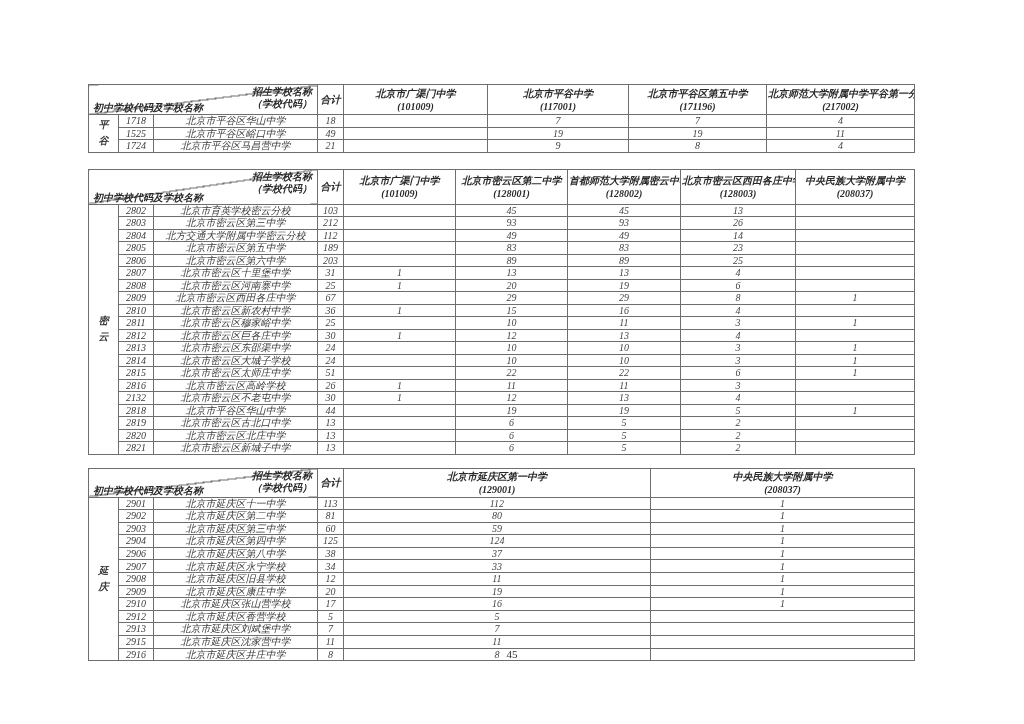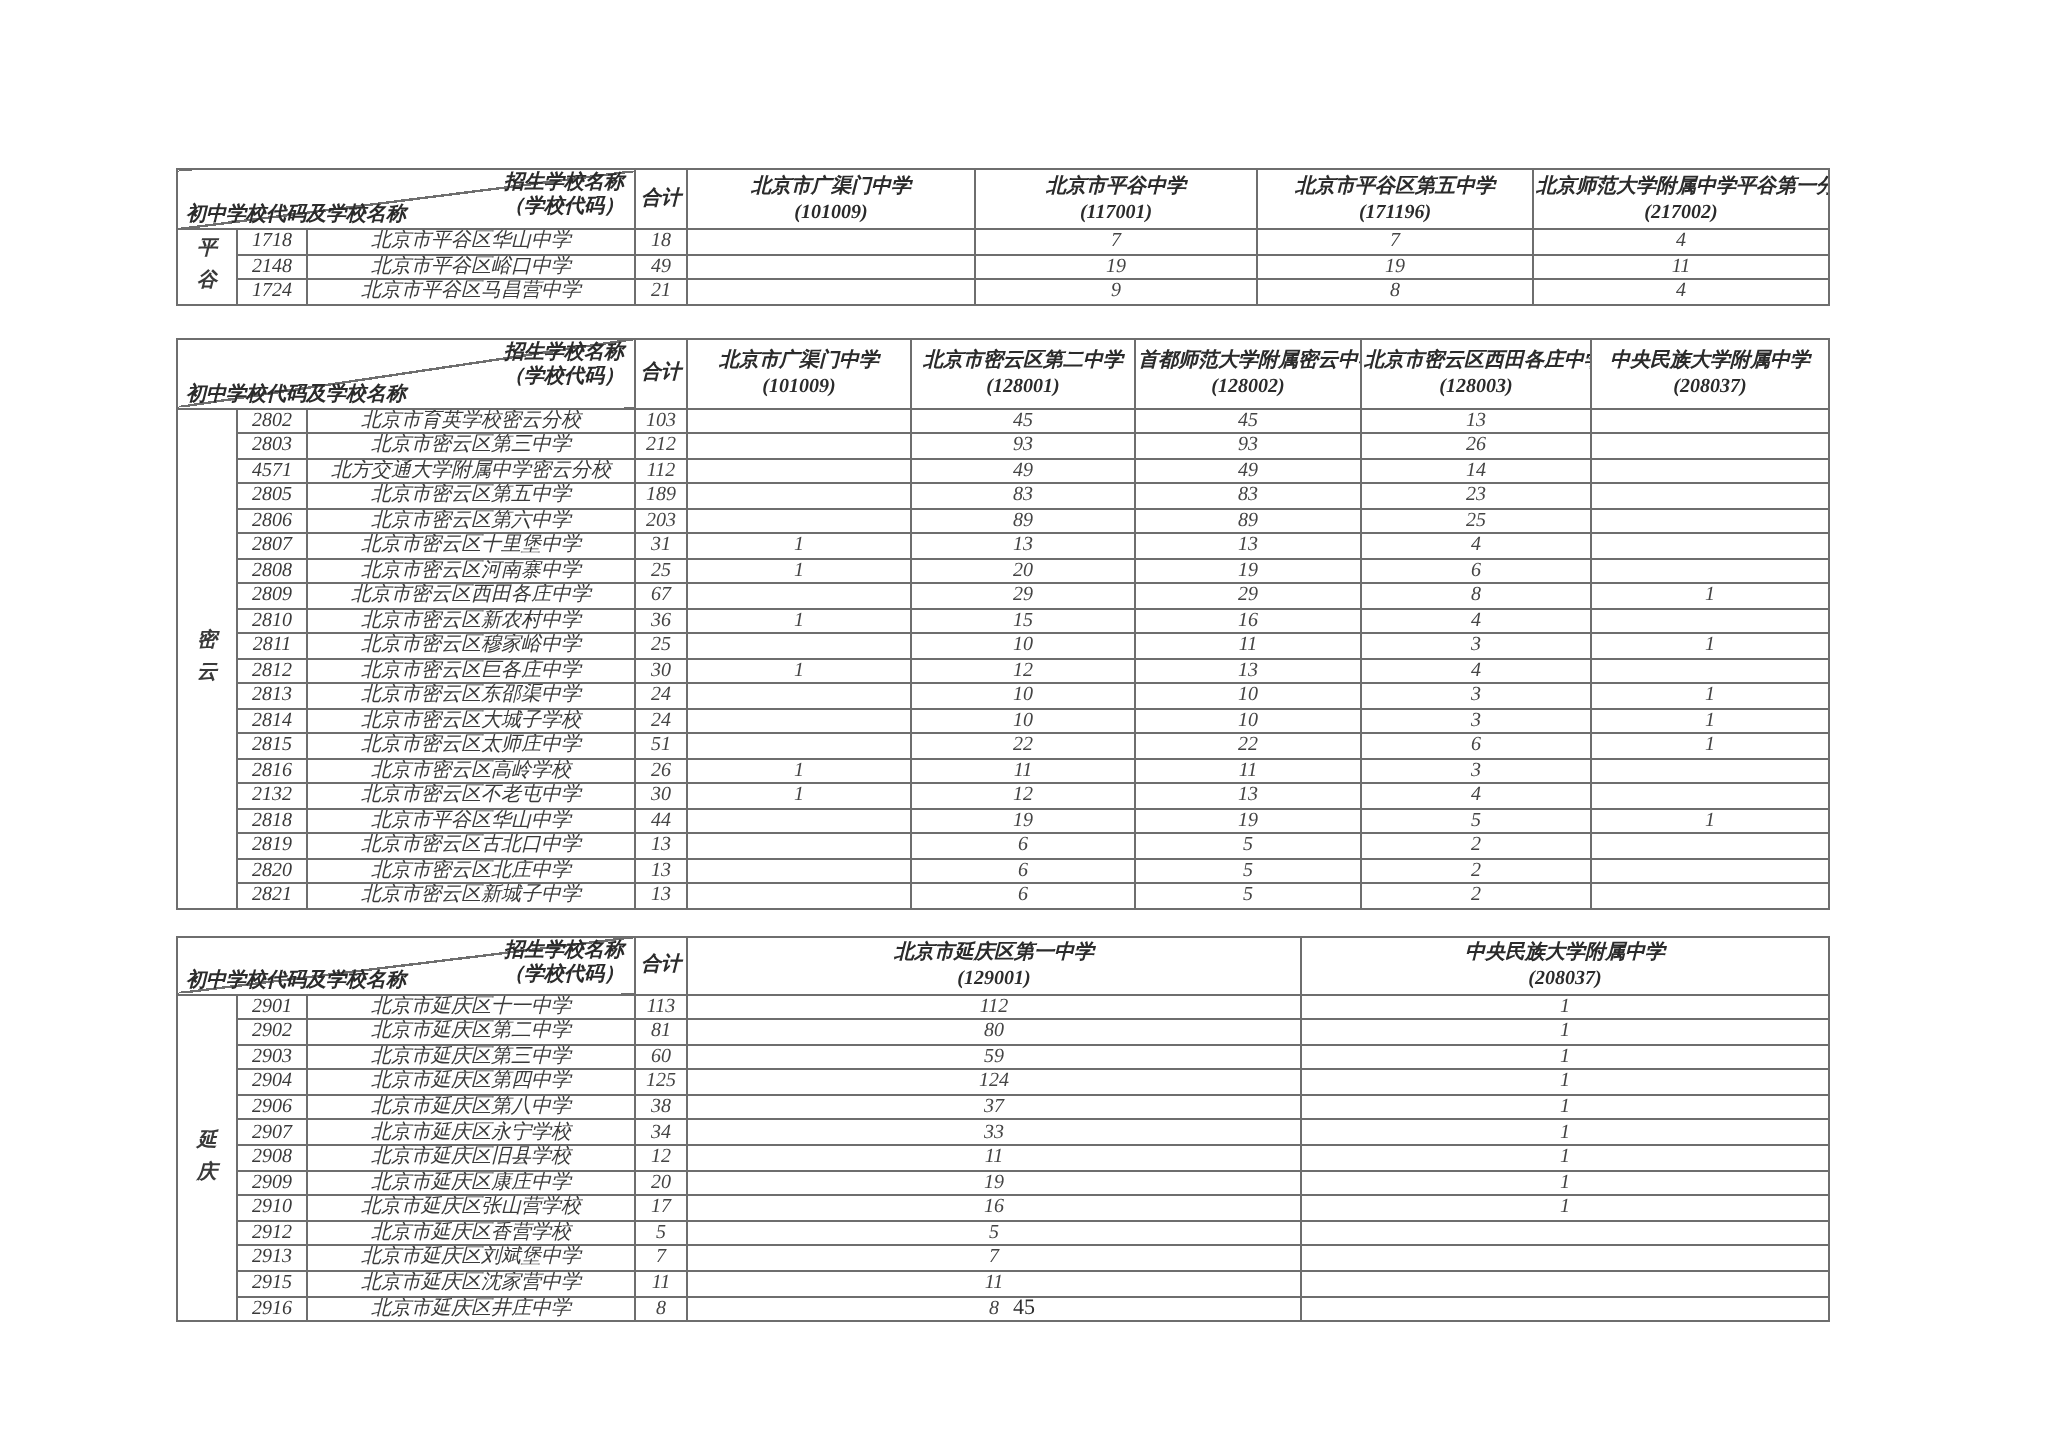--- a/index.html
+++ b/index.html
@@ -123,21 +123,21 @@
             </td>
             <td class="code-cell">1718</td>
             <td class="school-cell">北京市平谷区华山中学</td>
             <td class="total-cell">18</td>
             <td class="value-cell"></td>
             <td class="value-cell">7</td>
             <td class="value-cell">7</td>
             <td class="value-cell">4</td>
           </tr>
           <tr>
-            <td class="code-cell">2148</td>
+            <td class="code-cell">1525</td>
             <td class="school-cell">北京市平谷区峪口中学</td>
             <td class="total-cell">49</td>
             <td class="value-cell"></td>
             <td class="value-cell">19</td>
             <td class="value-cell">19</td>
             <td class="value-cell">11</td>
           </tr>
           <tr>
             <td class="code-cell">1724</td>
             <td class="school-cell">北京市平谷区马昌营中学</td>
@@ -209,21 +209,21 @@
             <td class="code-cell">2803</td>
             <td class="school-cell">北京市密云区第三中学</td>
             <td class="total-cell">212</td>
             <td class="value-cell"></td>
             <td class="value-cell">93</td>
             <td class="value-cell">93</td>
             <td class="value-cell">26</td>
             <td class="value-cell"></td>
           </tr>
           <tr>
-            <td class="code-cell">4571</td>
+            <td class="code-cell">2804</td>
             <td class="school-cell">北方交通大学附属中学密云分校</td>
             <td class="total-cell">112</td>
             <td class="value-cell"></td>
             <td class="value-cell">49</td>
             <td class="value-cell">49</td>
             <td class="value-cell">14</td>
             <td class="value-cell"></td>
           </tr>
           <tr>
             <td class="code-cell">2805</td>

